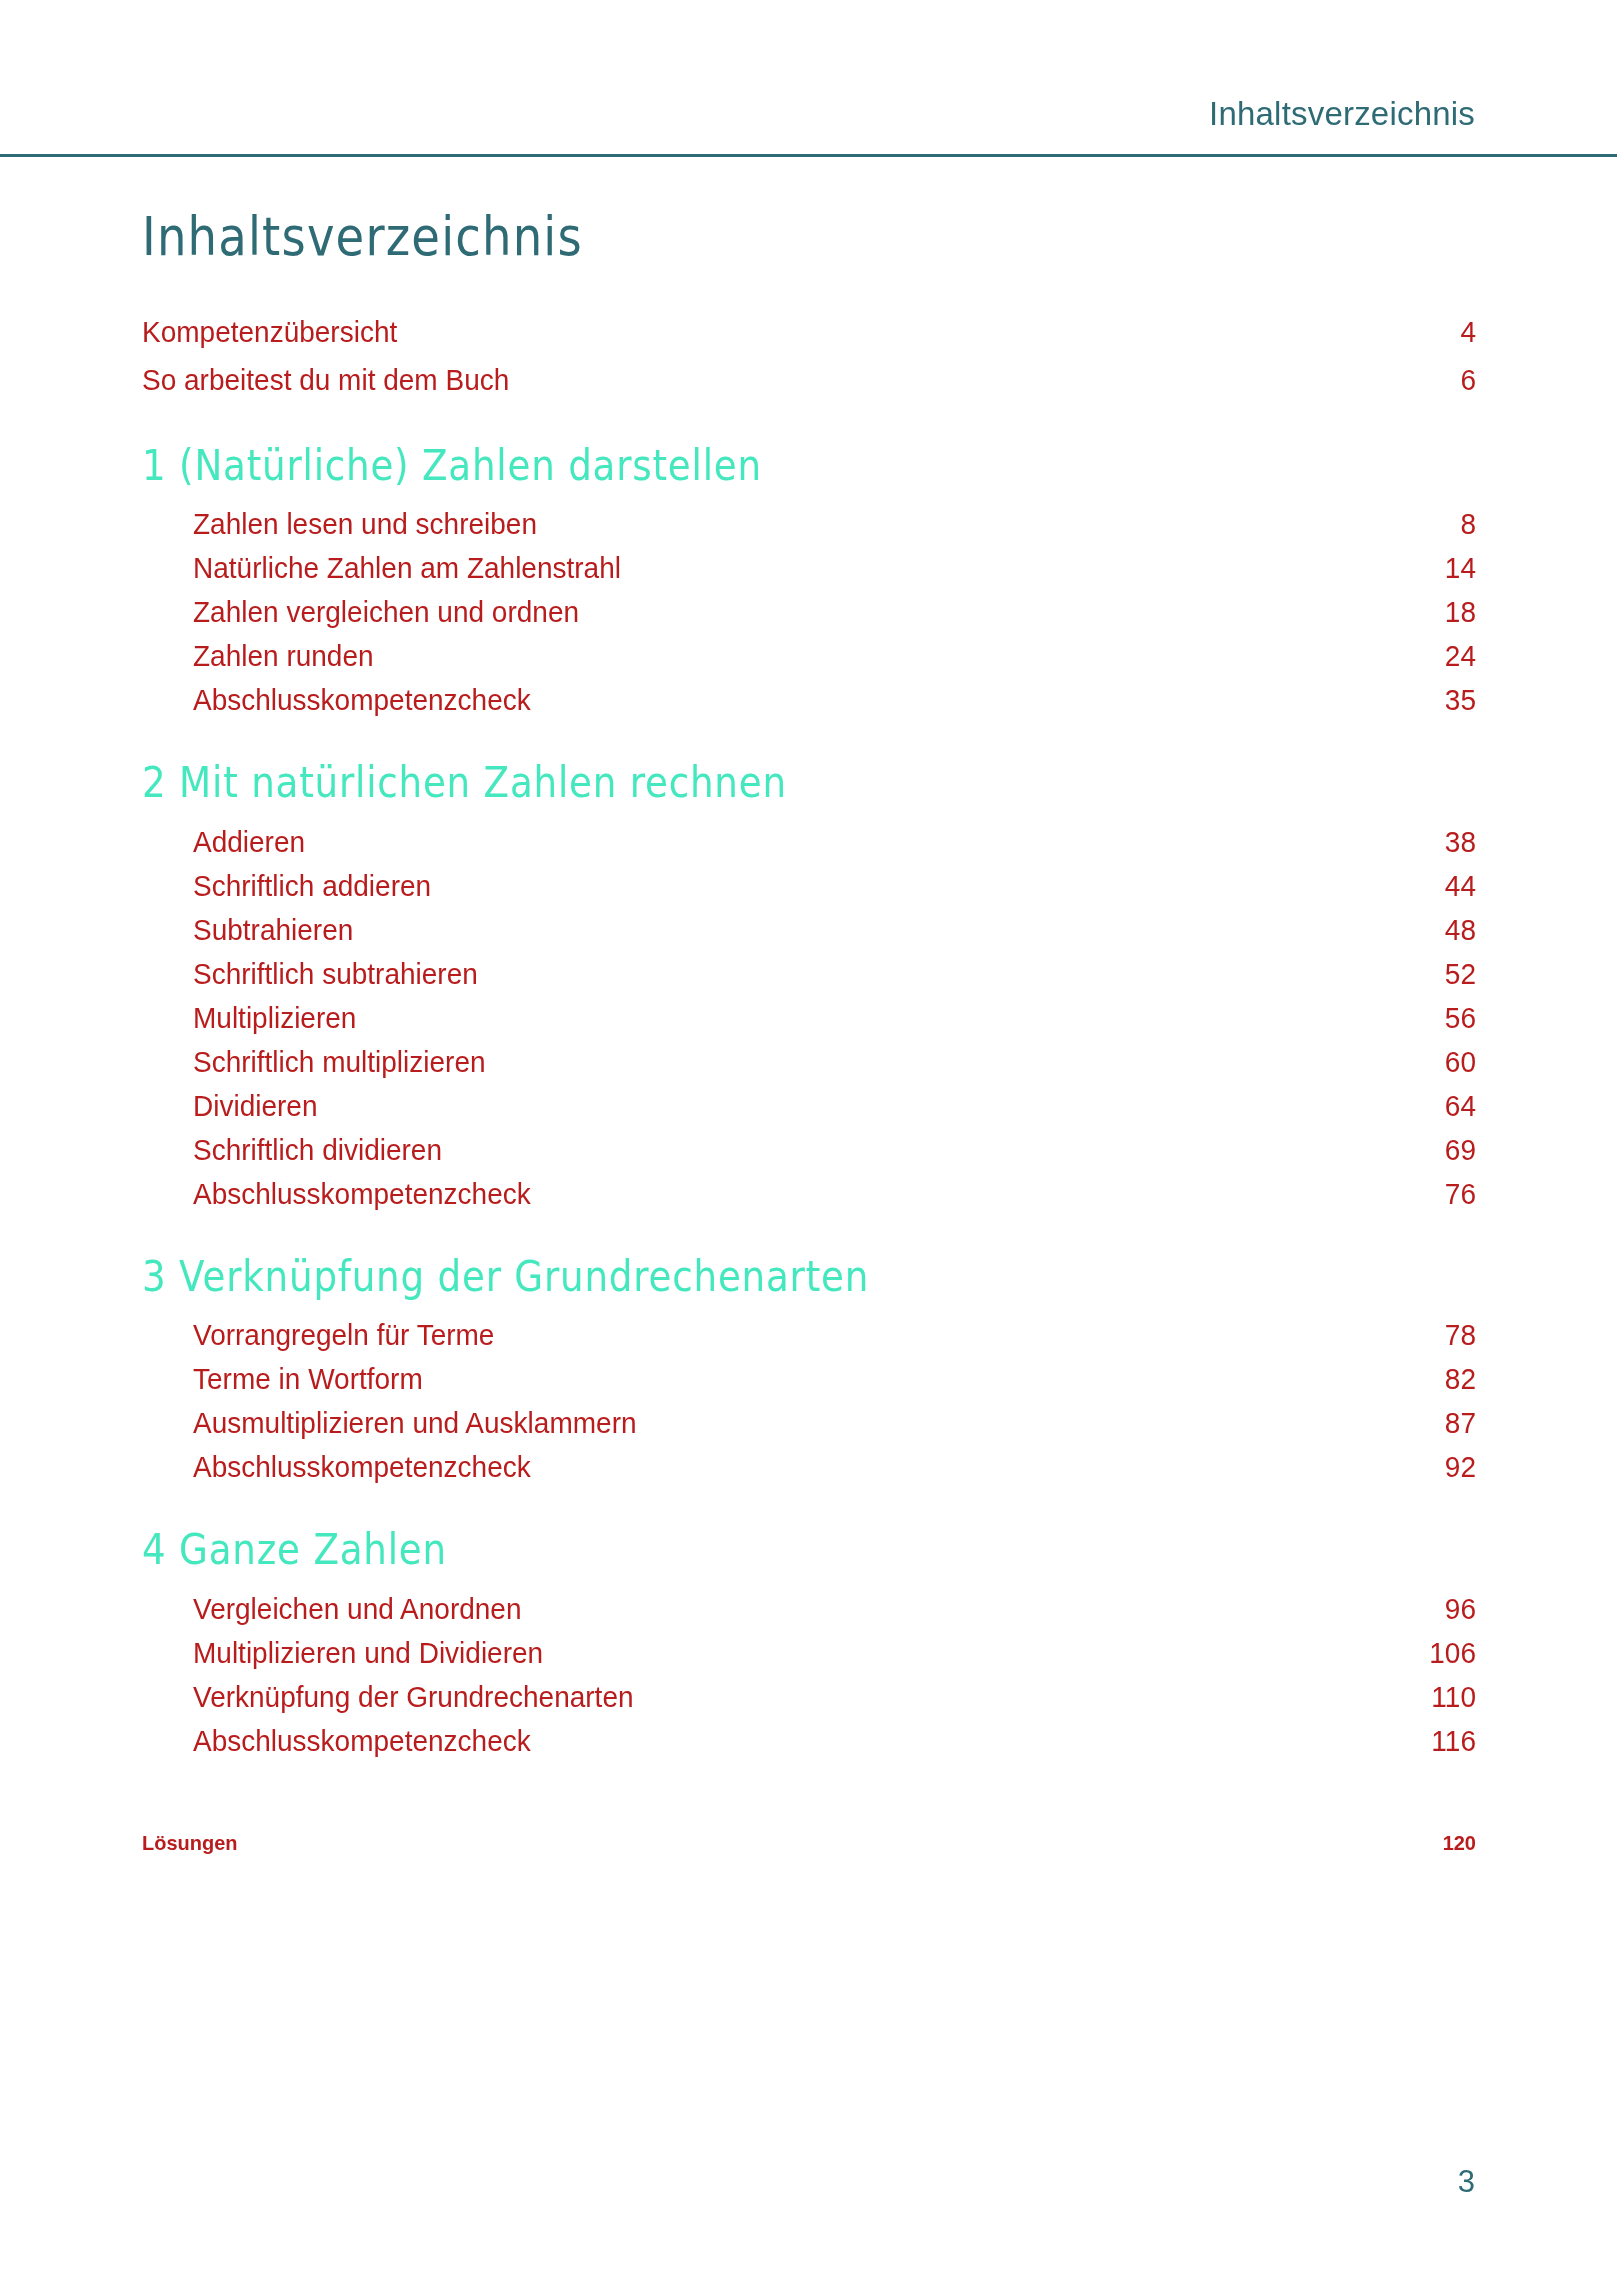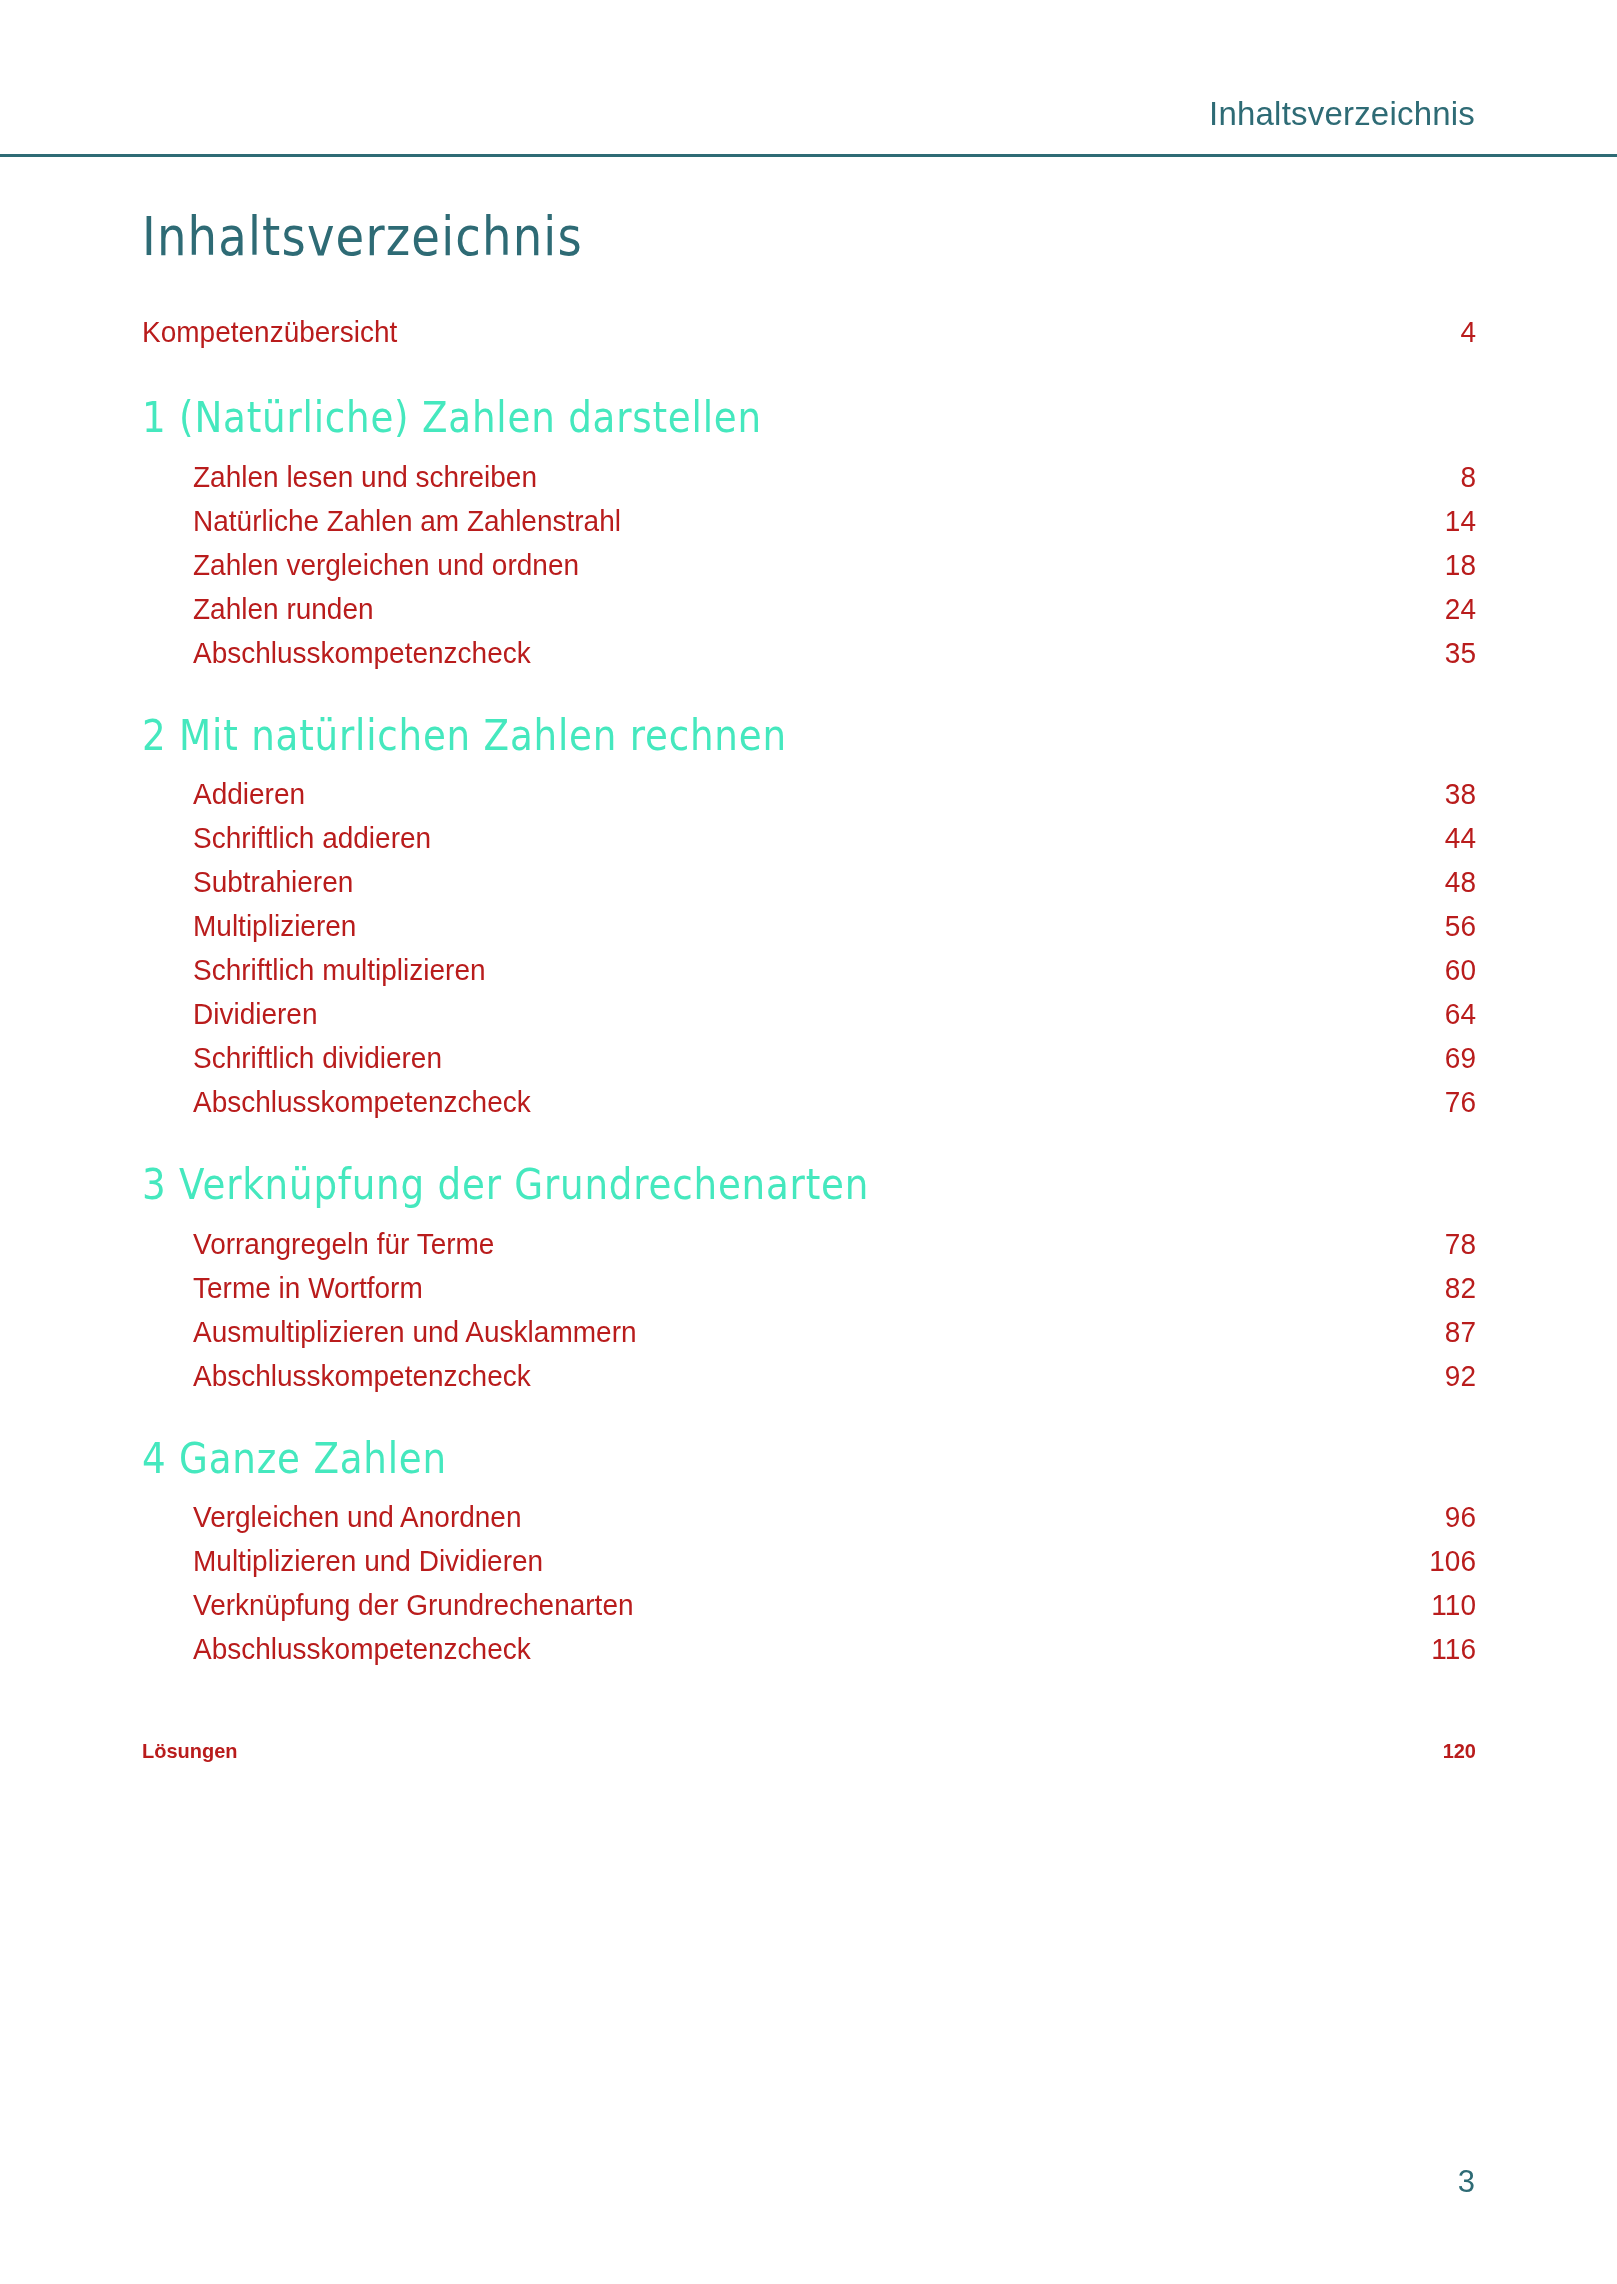--- a/index.html
+++ b/index.html
@@ -146,20 +146,24 @@
 
   <div class="content">
 
     <h1 class="doc-title">Inhaltsverzeichnis</h1>
 
     <div class="frontmatter">
         <div class="toc-row">
           <span class="toc-label">Kompetenzübersicht</span>
           <span class="toc-page">4</span>
         </div>
+        <div class="toc-row">
+          <span class="toc-label">So arbeitest du mit dem Buch</span>
+          <span class="toc-page">6</span>
+        </div>
       </div>
 
     <div id="chapter-list">
         <div class="chapter">
           <h2 class="chapter-title">1  (Natürliche) Zahlen darstellen</h2>
           <div class="chapter-entries">
             <div class="toc-row">
               <span class="toc-label">Zahlen lesen und schreiben</span>
               <span class="toc-page">8</span>
             </div>
@@ -188,20 +192,24 @@
               <span class="toc-label">Addieren</span>
               <span class="toc-page">38</span>
             </div>
             <div class="toc-row">
               <span class="toc-label">Schriftlich addieren</span>
               <span class="toc-page">44</span>
             </div>
             <div class="toc-row">
               <span class="toc-label">Subtrahieren</span>
               <span class="toc-page">48</span>
+            </div>
+            <div class="toc-row">
+              <span class="toc-label">Schriftlich subtrahieren</span>
+              <span class="toc-page">52</span>
             </div>
             <div class="toc-row">
               <span class="toc-label">Multiplizieren</span>
               <span class="toc-page">56</span>
             </div>
             <div class="toc-row">
               <span class="toc-label">Schriftlich multiplizieren</span>
               <span class="toc-page">60</span>
             </div>
             <div class="toc-row">

